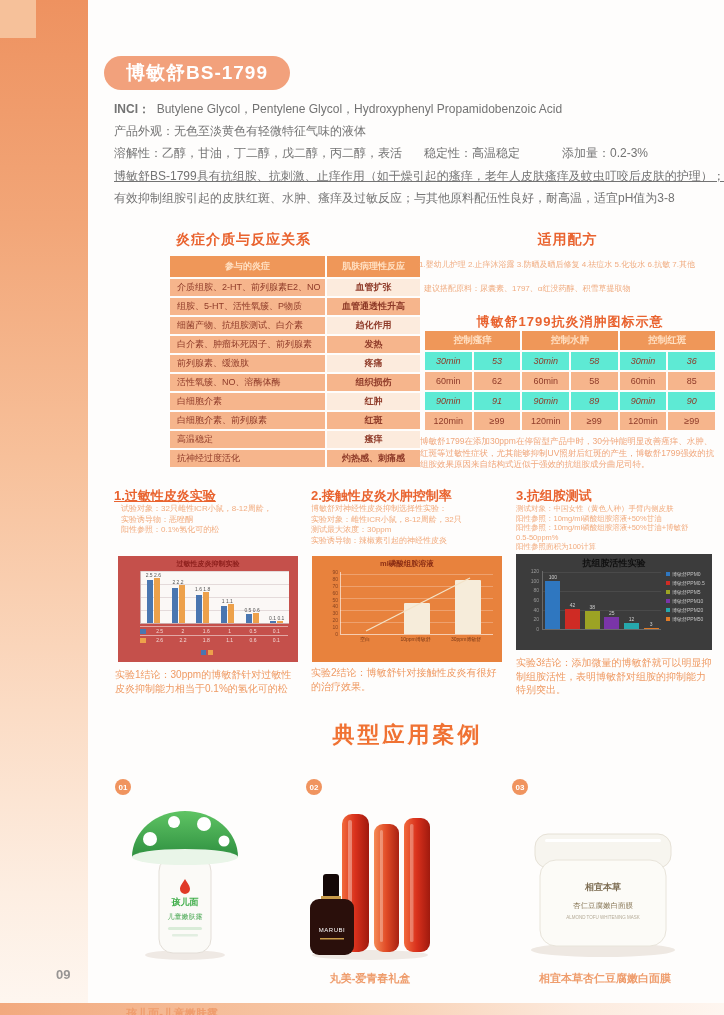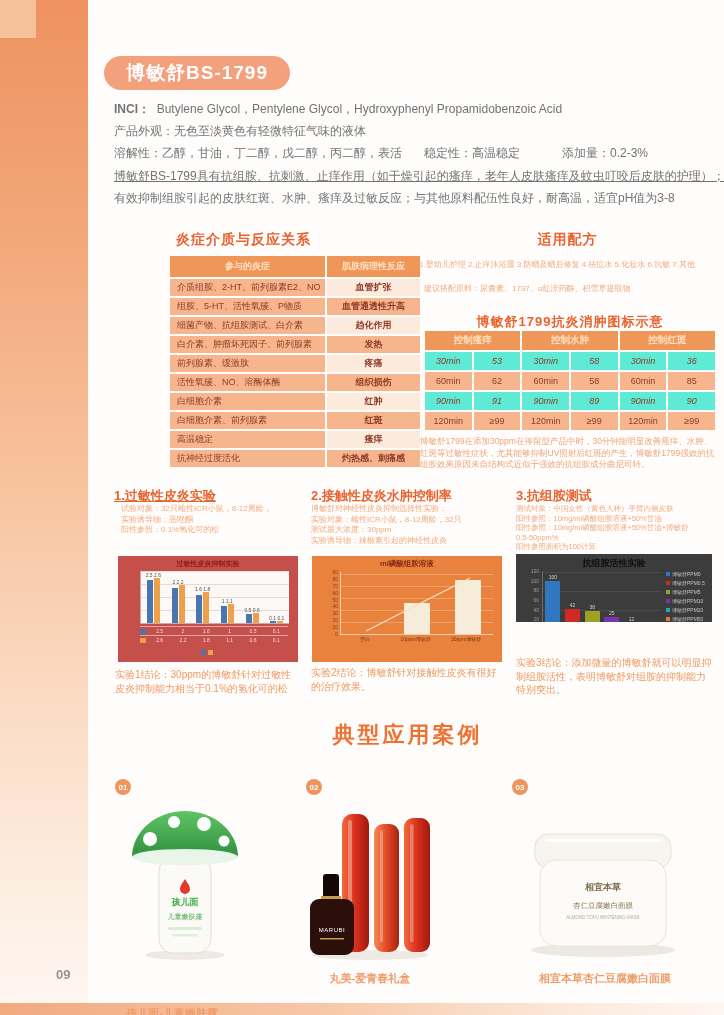--- a/index.html
+++ b/index.html
@@ -39,21 +39,21 @@
   .rowA{background:#5eead4;font-style:italic;}
   .rowB{background:#f6b58c;}
   .note{position:absolute;left:420px;top:436px;width:296px;font-size:8.5px;line-height:11.5px;color:#f0a67b;}
   
   .exp-title{position:absolute;top:487px;color:#e9632f;font-weight:bold;font-size:13px;}
   .exp-lines{position:absolute;top:504px;color:#f2ad80;font-size:8px;line-height:10.5px;white-space:nowrap;}
   .exp-conc{position:absolute;color:#ef9a63;font-size:10px;line-height:13.5px;}
   .chart-panel{position:absolute;overflow:hidden;}
   .c1{left:118px;top:556px;width:180px;height:106px;background:#c5504b;}
   .c2{left:312px;top:556px;width:190px;height:106px;background:#e8823d;}
-  .c3{left:516px;top:554px;width:196px;height:68px;background:#3c3c3c;}
+  .c3{left:516px;top:554px;width:196px;height:96px;background:#3c3c3c;}
   .c-title{position:absolute;left:0;right:0;top:3px;text-align:center;font-weight:bold;}
   .c1 .c-title{font-size:7px;color:#8d1f1c;}
   .c2 .c-title{font-size:7.5px;color:#8a2d14;}
   .c3 .c-title{font-size:9px;color:#101010;}
   .c1-plot{position:absolute;left:22px;top:15px;width:148px;height:52px;background:#fbf8f6;
     border-left:1px solid #caa;border-bottom:1px solid #caa;display:flex;align-items:flex-end;
     background-image:repeating-linear-gradient(to top,transparent 0,transparent 12px,#e4dada 12px,#e4dada 13px);}
   .c1-group{flex:1;display:flex;align-items:flex-end;justify-content:center;gap:1px;position:relative;}
   .c1-bar{width:6px;}
   .c1-vals{position:absolute;top:-6px;left:0;right:0;text-align:center;font-size:5px;color:#555;white-space:nowrap;}

